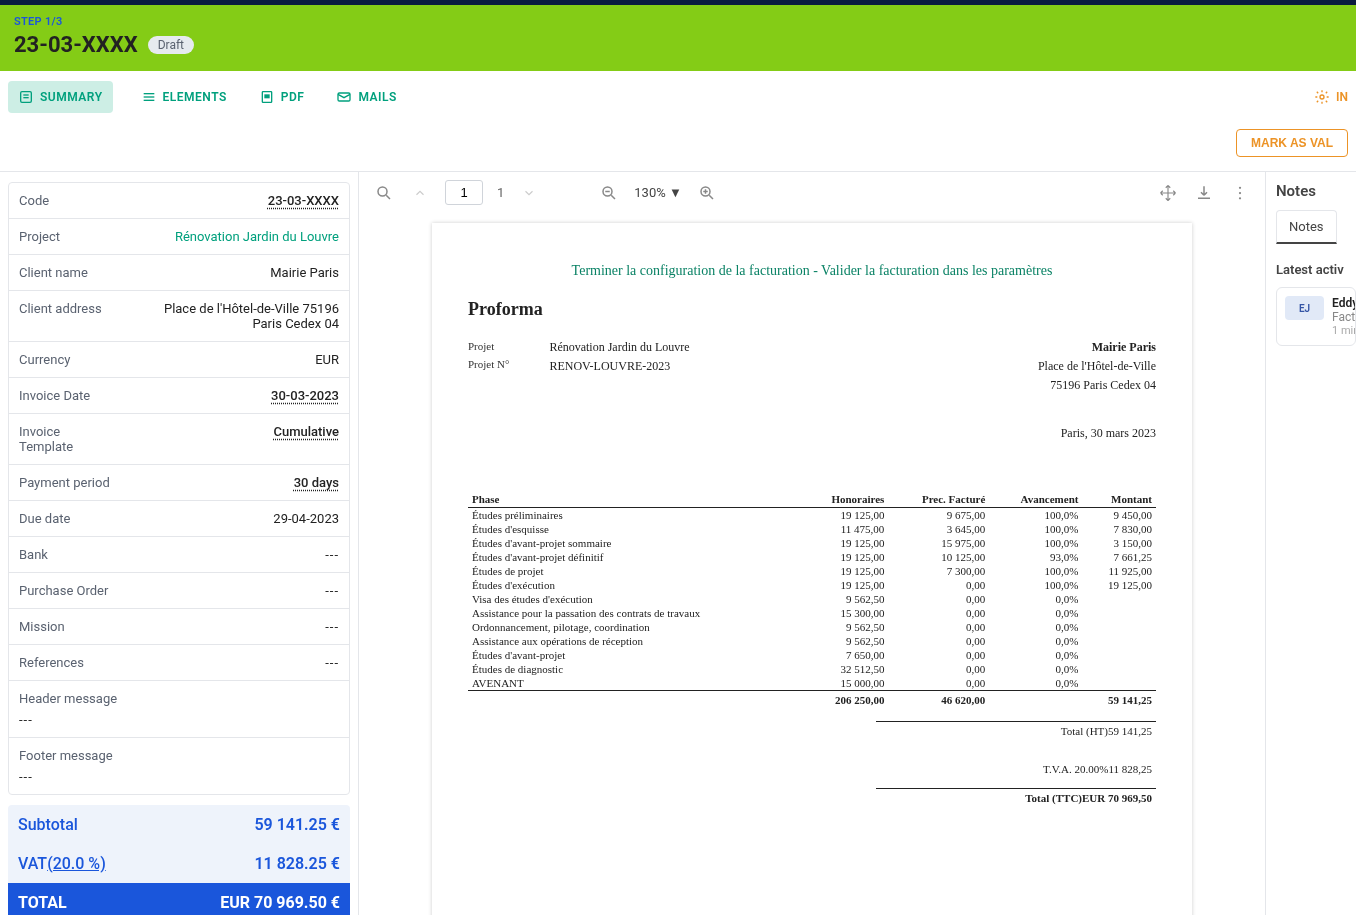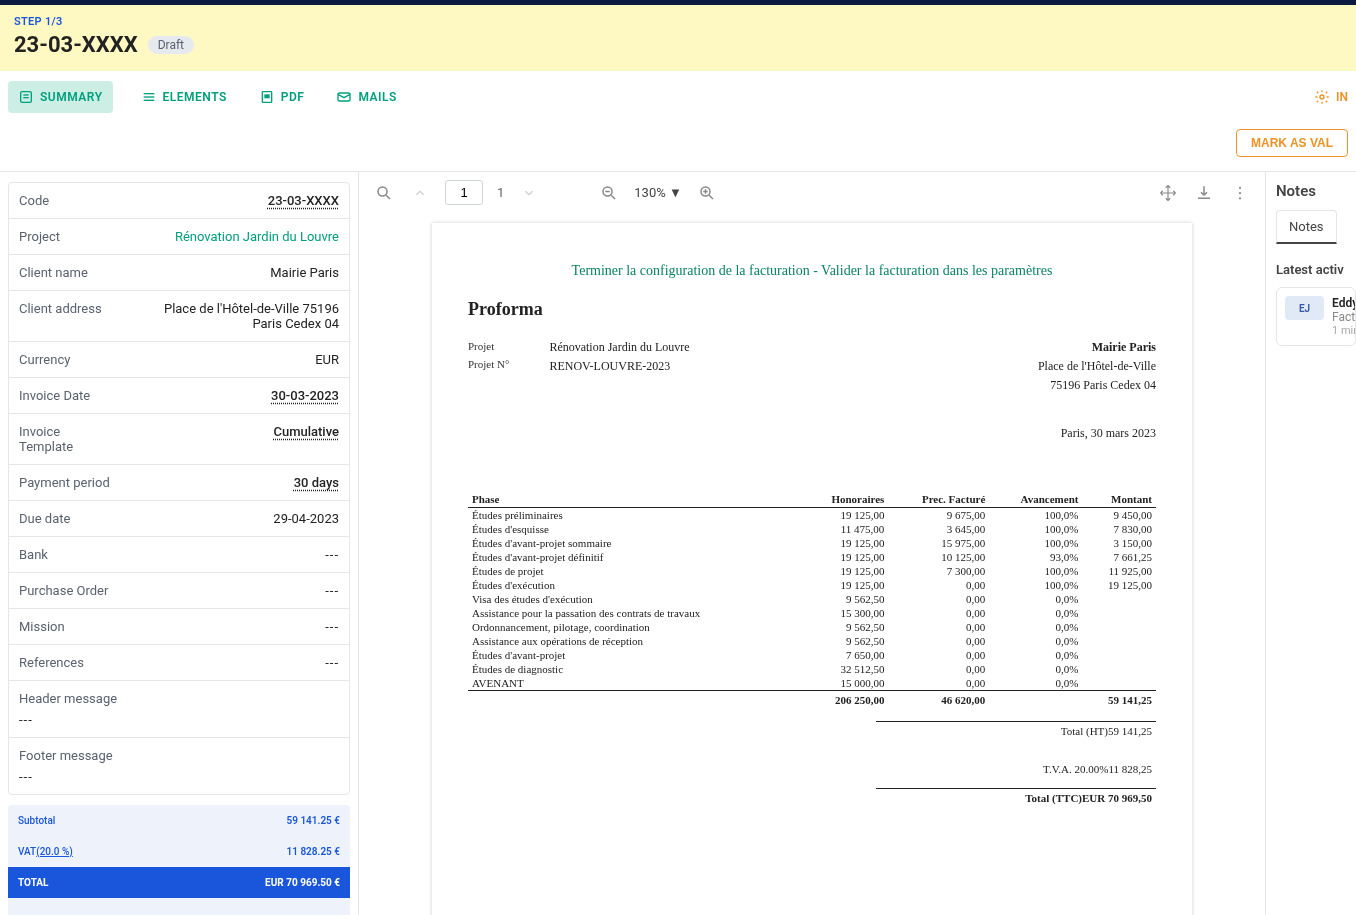--- a/index.html
+++ b/index.html
@@ -1,18 +1,18 @@
 <!DOCTYPE html>
 <html><head>
 <meta charset="utf-8">
 <style>
   * { box-sizing: border-box; margin: 0; padding: 0; }
   body { font-family: -apple-system, BlinkMacSystemFont, "Segoe UI", Roboto, Arial, sans-serif; font-size: 13px; color: #222; background: #fff; overflow-x: hidden; }
   .top-strip { height: 5px; background: #0a1b3f; }
-  .header-band { background: #fef9c3; padding: 10px 14px 14px 14px; }
+  .header-band { background: #84cc16; padding: 10px 14px 14px 14px; }
   .step-label { color: #1a56db; font-size: 11px; font-weight: 600; letter-spacing: 0.3px; }
   .title-row { display: flex; align-items: center; gap: 10px; margin-top: 4px; }
   .page-title { font-size: 22px; font-weight: 700; color: #222; }
   .status-badge { background: #e6eaef; color: #5a6270; padding: 2px 10px; border-radius: 10px; font-size: 12px; }
   .tabbar { display: flex; align-items: center; padding: 10px 8px; border-bottom: none; gap: 24px; }
   .tab-item { display: flex; align-items: center; gap: 6px; color: #00a07d; font-weight: 600; font-size: 12px; letter-spacing: 0.5px; cursor: pointer; padding: 8px 4px; }
   .tab-item.active { background: #cdeee5; border-radius: 4px; padding: 8px 10px; }
   .tab-icon { width: 16px; height: 16px; fill: #00a07d; }
   .tab-spacer { flex: 1; }
   .inv-btn { color: #ec9326; font-weight: 600; display: flex; align-items: center; gap: 6px; font-size: 12px; }
@@ -26,21 +26,21 @@
   .info-row:last-child { border-bottom: none; }
   .info-label { color: #5a6270; flex-shrink: 0; }
   .info-value { text-align: right; color: #222; }
   .info-value.underline { text-decoration: underline dotted; text-underline-offset: 3px; font-weight: 500; }
   .info-value.link { color: #00a07d; }
   .info-row.stacked { flex-direction: column; gap: 6px; }
   .info-row.stacked .info-label { text-align: left; }
   .info-row.stacked .dashes { align-self: flex-start; }
   .dashes { letter-spacing: 1px; }
   .totals-box { margin-top: 10px; background: #eef3fb; border-radius: 4px; overflow: hidden;}
-  .totals-row { display: flex; justify-content: space-between; padding: 10px 10px; font-size: 10px; }
+  .totals-row { display: flex; justify-content: space-between; padding: 10px 10px; font-size: 16px; }
   .totals-label { color: #1a56db; font-weight: 500; }
   .totals-value { color: #1a56db; font-weight: 600; }
   .totals-row.total-main { background: #1a56db; }
   .totals-row.total-main .totals-label, .totals-row.total-main .totals-value { color: #fff; font-weight: 700; }
   .vat-pct { text-decoration: underline; }
 
   .center-panel { flex: 1; border-left: 1px solid #e4e6ea; border-right: 1px solid #e4e6ea; display: flex; flex-direction: column; overflow: hidden;}
   .pdf-toolbar { display: flex; align-items: center; gap: 14px; padding: 8px 14px; border-bottom: none;}
   .pdf-toolbar .icon-btn { width: 22px; height: 22px; display:flex; align-items:center; justify-content:center; color: #888; fill: #888; cursor: pointer;}
   .pdf-toolbar .icon-btn.disabled { color: #ccc; fill: #ccc; }

